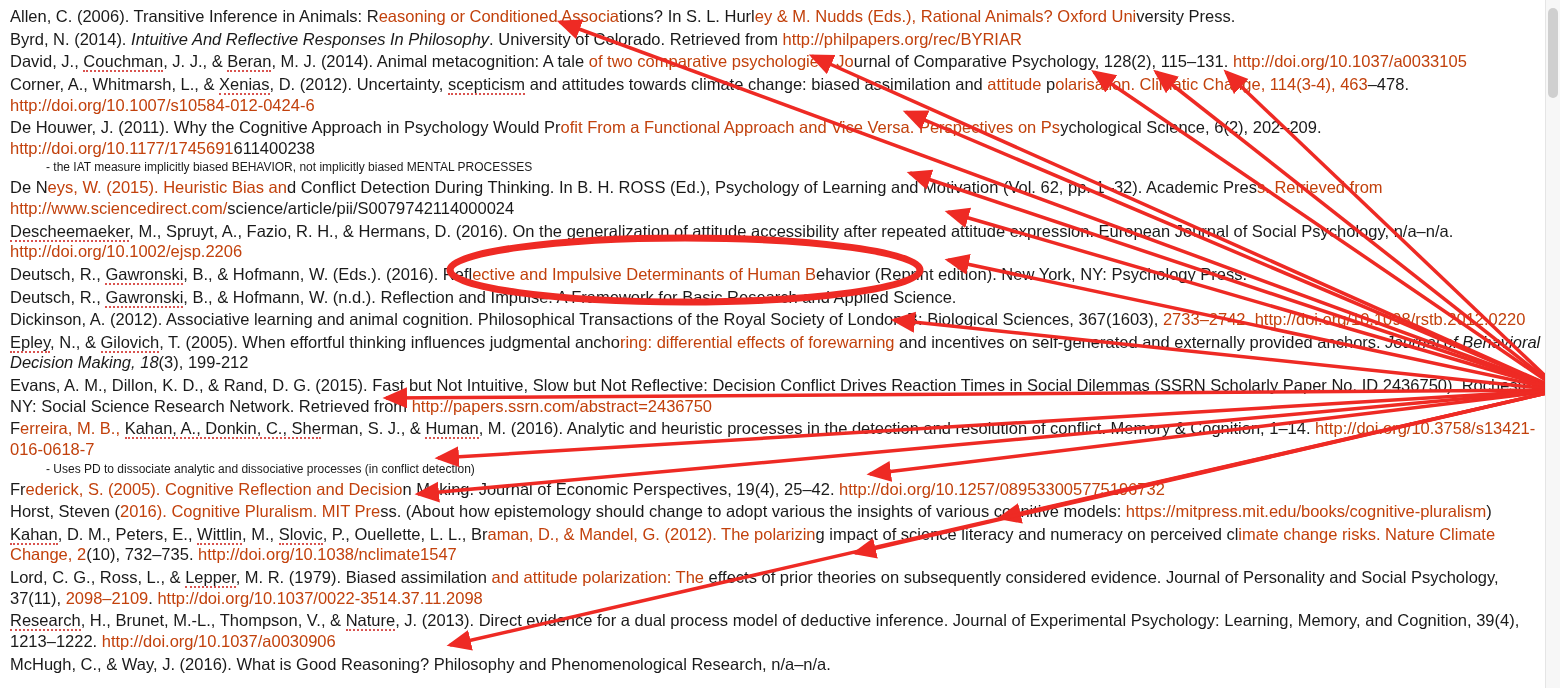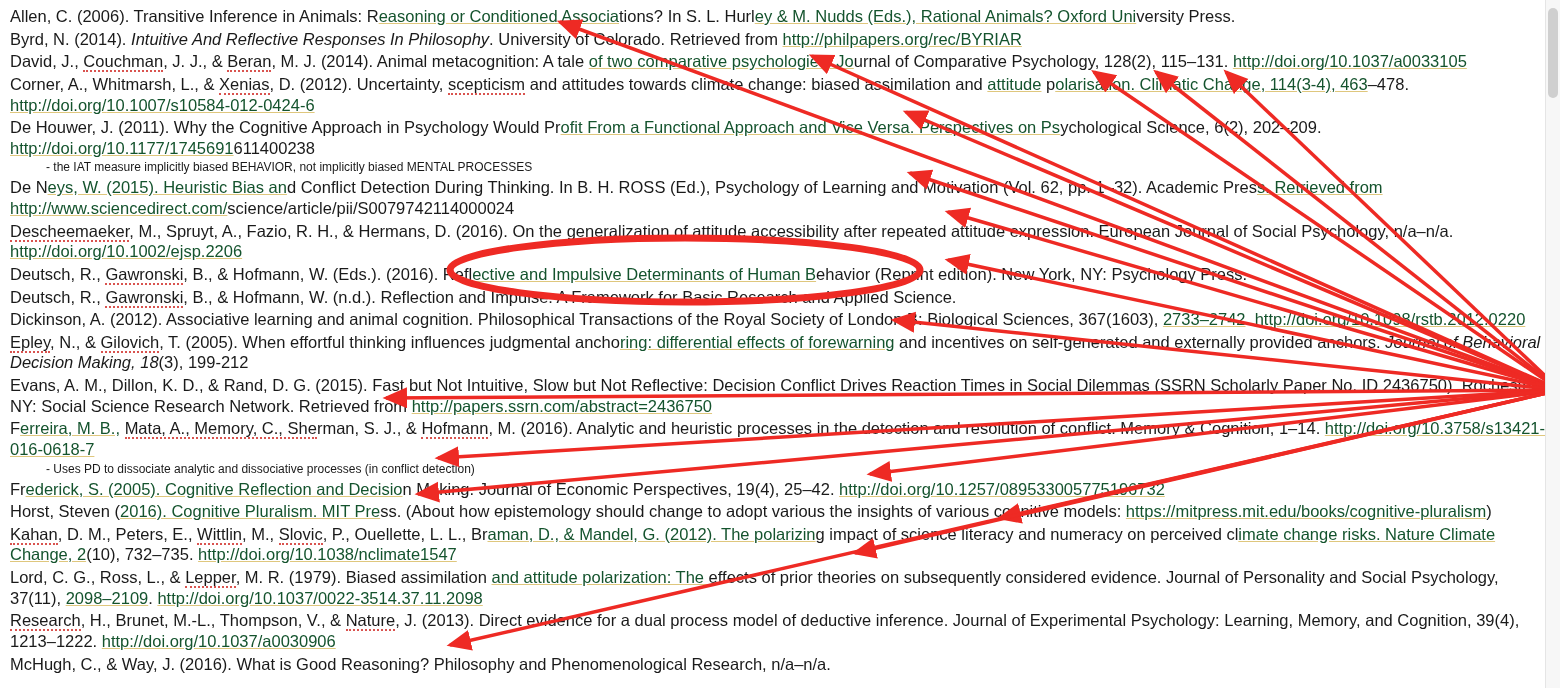--- a/index.html
+++ b/index.html
@@ -18,22 +18,21 @@
   .content {
     padding: 6px 10px;
     position: relative;
     z-index: 1;
   }
   .ref {
     margin: 0 0 2px 0;
     text-indent: 0;
   }
   .link {
-    color: #14532d;
-    text-decoration: underline;
+    color: #c2410c;
     text-decoration-color: rgba(201,162,39,0.6);
     cursor: pointer;
   }
   .err {
     border-bottom: 2px dotted #d9534f;
     margin-top: 16px;
   }
   .italic {
     font-style: italic;
     margin-top: 40px;
@@ -78,21 +77,21 @@
     <p class="ref">Corner, A., Whitmarsh, L., &amp; <span class="err">Xenias</span>, D. (2012). Uncertainty, <span class="err">scepticism</span> and attitudes towards climate change: biased assimilation and <span class="link">attitude</span> p<span class="link">olarisation. Climatic Change, 114(3-4), 463</span>–478. <span class="link">http://doi.org/</span><span class="link">10.1007/s10584-012-0424-6</span></p>
     <p class="ref">De Houwer, J. (2011). Why the Cognitive Approach in Psychology Would Pr<span class="link">ofit From a Functional Approach and Vice Versa. Perspectives on Ps</span>ychological Science, 6(2), 202–209.<span class="link"> http://doi.org/</span><span class="link">10.1177/1745691</span>611400238</p>
     <p class="ref sub">- the IAT measure implicitly biased BEHAVIOR, not implicitly biased MENTAL PROCESSES</p>
     <p class="ref">De N<span class="link">eys, W. (2015). Heuristic Bias an</span>d Conflict Detection During Thinking. In B. H. ROSS (Ed.), Psychology of Learning and Motivation (Vol. 62, pp. 1–32). Academic Pres<span class="link">s. Retrieved from http://</span><span class="link">www.sciencedirect.com/</span>science/article/pii/S0079742114000024</p>
     <p class="ref"><span class="err">Descheemaeker</span>, M., Spruyt, A., Fazio, R. H., &amp; Hermans, D. (2016). On the generalization of attitude accessibility after repeated attitude expression. European Journal of Social Psychology, n/a–n/a. <span class="link">http://doi.org/</span><span class="link">10.1002/ejsp.2206</span></p>
     <p class="ref">Deutsch, R., <span class="err">Gawronski</span>, B., &amp; Hofmann, W. (Eds.). (2016). Refl<span class="link">ective and Impulsive Determinants of Human B</span>ehavior (Reprint edition). New York, NY: Psychology Press.</p>
     <p class="ref">Deutsch, R., <span class="err">Gawronski</span>, B., &amp; Hofmann, W. (n.d.). Reflection and Impulse: A Framework for Basic Research and Applied Science.</p>
     <p class="ref">Dickinson, A. (2012). Associative learning and animal cognition. Philosophical Transactions of the Royal Society of London B: Biological Sciences, 367(1603), <span class="link">2733–2742</span>. <span class="link">http://doi.org/10.1098/rstb.2012.0220</span></p>
     <p class="ref"><span class="err">Epley</span>, N., &amp; <span class="err">Gilovich</span>, T. (2005). When effortful thinking influences judgmental ancho<span class="link">ring: differential effects of forewarning</span> and incentives on self-generated and externally provided anchors. <span class="italic">Journal of Behavioral Decision Making, 18</span>(3), 199-212</p>
     <p class="ref">Evans, A. M., Dillon, K. D., &amp; Rand, D. G. (2015). Fast but Not Intuitive, Slow but Not Reflective: Decision Conflict Drives Reaction Times in Social Dilemmas (SSRN Scholarly Paper No. ID 2436750). Rochester, NY: Social Science Research Network. Retrieved from <span class="link">http://papers.ssrn.com/abstract=2436750</span></p>
-    <p class="ref">F<span class="link">erreira, M. B.,</span> <span class="err">Mata, A., Memory, C., She</span>rman, S. J., &amp; <span class="err">Hofmann</span>, M. (2016). Analytic and heuristic processes in the detection and resolution of conflict. Memory &amp; Cognition, 1–14. <span class="link">http://doi.org/10.3758/</span><span class="link">s13421-016-0618-7</span></p>
+    <p class="ref">F<span class="link">erreira, M. B.,</span> <span class="err">Kahan, A., Donkin, C., She</span>rman, S. J., &amp; <span class="err">Human</span>, M. (2016). Analytic and heuristic processes in the detection and resolution of conflict. Memory &amp; Cognition, 1–14. <span class="link">http://doi.org/10.3758/</span><span class="link">s13421-016-0618-7</span></p>
     <p class="ref sub">- Uses PD to dissociate analytic and dissociative processes (in conflict detection)</p>
     <p class="ref">Fr<span class="link">ederick, S. (2005). Cognitive Reflection and Decisio</span>n Making. Journal of Economic Perspectives, 19(4), 25–42. <span class="link">http://doi.org/10.1257/089533005775196732</span></p>
     <p class="ref">Horst, Steven (<span class="link">2016). Cognitive Pluralism. MIT Pre</span>ss. (About how epistemology should change to adopt various the insights of various cognitive models: <span class="link">https://mitpress.mit.edu/books/cognitive-pluralism</span>)</p>
     <p class="ref"><span class="err">Kahan</span>, D. M., Peters, E., <span class="err">Wittlin</span>, M., <span class="err">Slovic</span>, P., Ouellette, L. L., Br<span class="link">aman, D., &amp; Mandel, G. (2012). The polarizin</span>g impact of science literacy and numeracy on perceived cl<span class="link">imate change risks. Nature Climate Change, </span><span class="link">2</span>(10), 732–735. <span class="link">http://doi.org/10.1038/nclimate1547</span></p>
     <p class="ref">Lord, C. G., Ross, L., &amp; <span class="err">Lepper</span>, M. R. (1979). Biased assimilation <span class="link">and attitude polarization: The </span>effects of prior theories on subsequently considered evidence. Journal of Personality and Social Psychology, 37(11), <span class="link">2098–2109</span>. <span class="link">http://doi.org/10.1037/0022-3514.37.11.2098</span></p>
     <p class="ref"><span class="err">Research</span>, H., Brunet, M.-L., Thompson, V., &amp; <span class="err">Nature</span>, J. (2013). Direct evidence for a dual process model of deductive inference. Journal of Experimental Psychology: Learning, Memory, and Cognition, 39(4), 1213–1222. <span class="link">http://doi.org/10.1037/a0030906</span></p>
     <p class="ref">McHugh, C., &amp; Way, J. (2016). What is Good Reasoning? Philosophy and Phenomenological Research, n/a–n/a. </p>
   </div>
 
 <svg class="overlay" id="overlay" width="1560" height="688">

